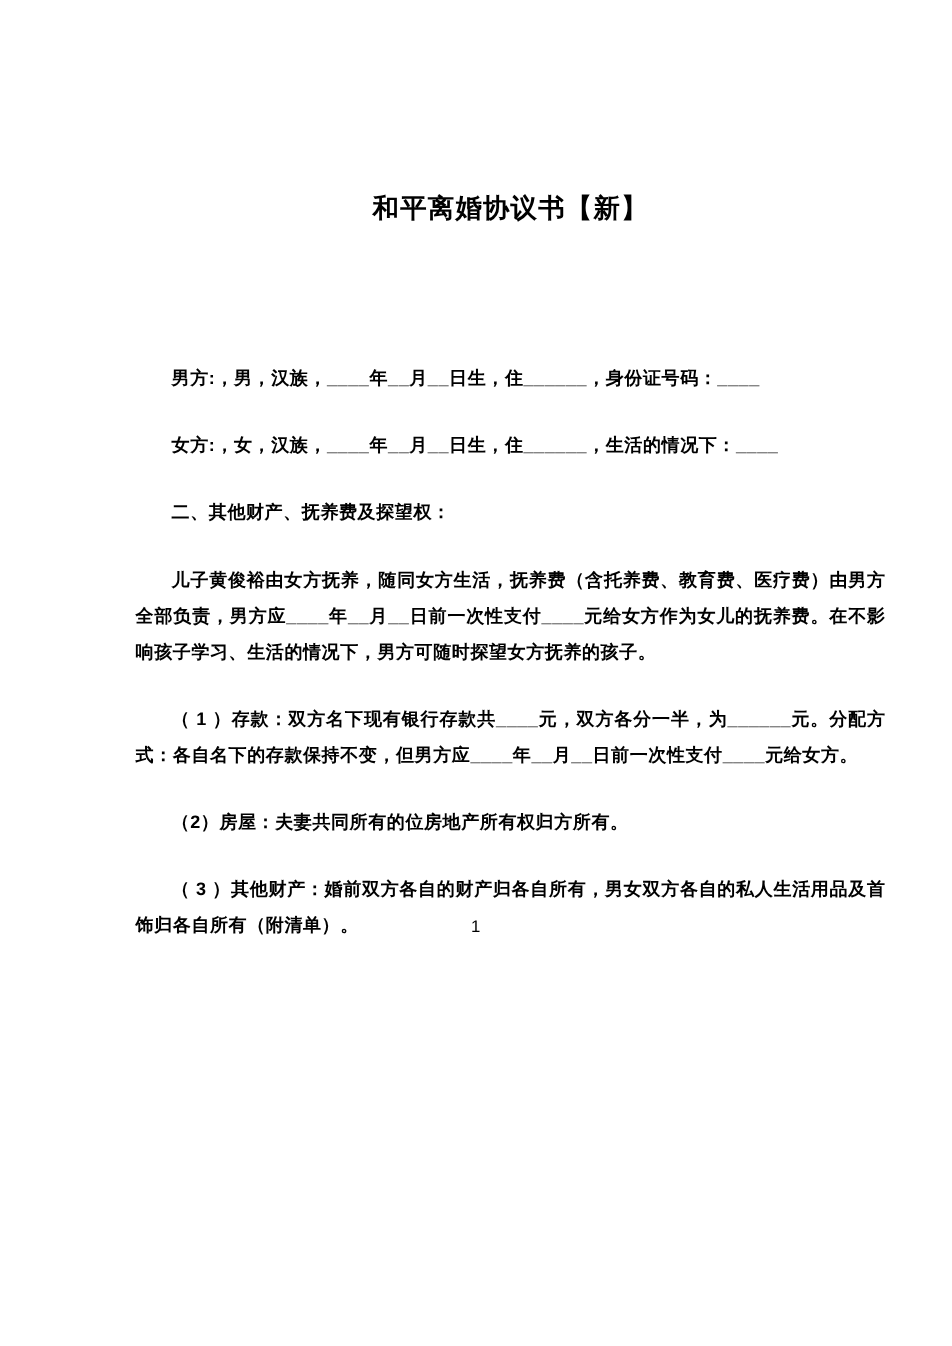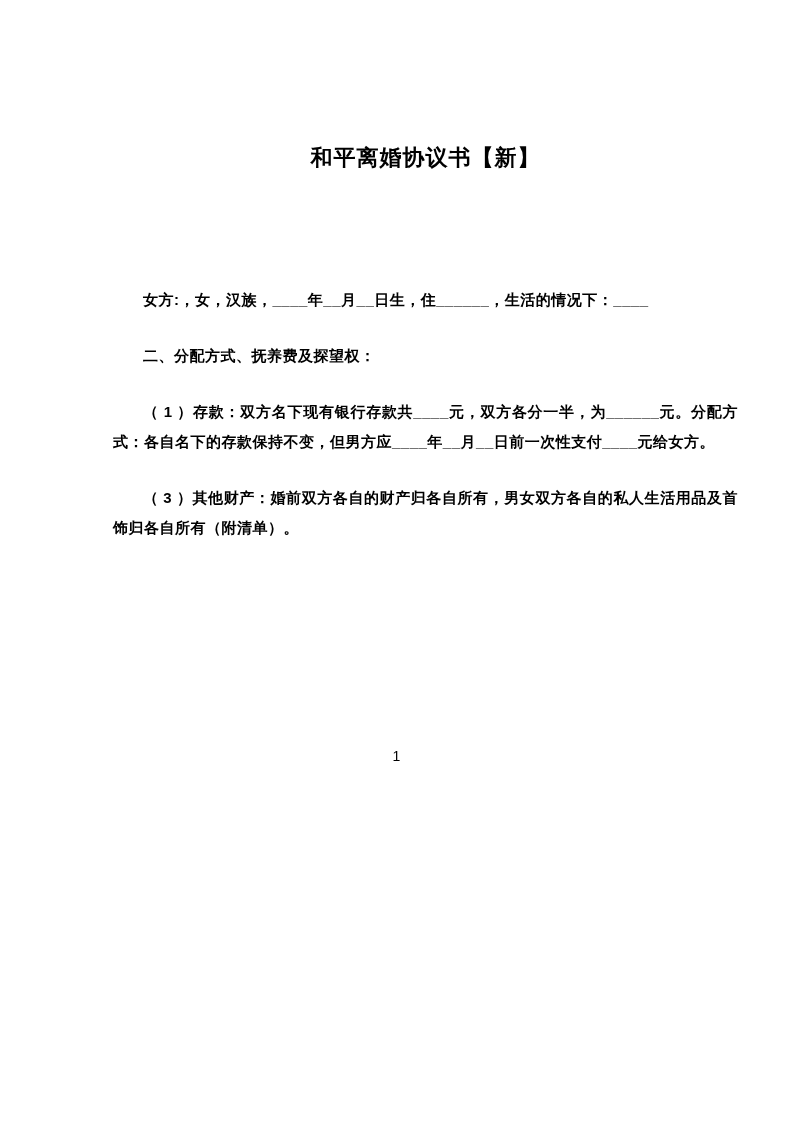--- a/index.html
+++ b/index.html
@@ -4,21 +4,21 @@
 <style>
   html, body {
     margin: 0;
     padding: 0;
     background: #ffffff;
   }
   .page {
     position: relative;
     width: 793px;
     height: 812px;
-    margin: 0 auto;
+    margin: 16px auto;
     background: #ffffff;
     box-sizing: border-box;
     padding: 143px 55px 0 113px;
     font-family: "Liberation Sans", sans-serif;
     color: #000000;
     overflow: hidden;
   }
   .doc-title {
     margin: 0 0 112px 0;
     text-align: center;
@@ -47,28 +47,31 @@
     font-weight: normal;
     color: #000000;
   }
 </style>
 </head>
 <body>
 
 <div class="page">
   <h1 class="doc-title">和平离婚协议书【新】</h1>
 
+  <p class="para">男方:，男，汉族，____年__月__日生，住______，身份证号码：____</p>
 
   <p class="para">女方:，女，汉族，____年__月__日生，住______，生活的情况下：____</p>
 
 
 
-  <p class="para">二、分配方式、抚养费及探望权：</p>
+  <p class="para">二、其他财产、抚养费及探望权：</p>
 
+  <p class="para">儿子黄俊裕由女方抚养，随同女方生活，抚养费（含托养费、教育费、医疗费）由男方全部负责，男方应____年__月__日前一次性支付____元给女方作为女儿的抚养费。在不影响孩子学习、生活的情况下，男方可随时探望女方抚养的孩子。</p>
 
 
   <p class="para">（ 1 ）存款：双方名下现有银行存款共____元，双方各分一半，为______元。分配方式：各自名下的存款保持不变，但男方应____年__月__日前一次性支付____元给女方。</p>
 
+  <p class="para">（2）房屋：夫妻共同所有的位房地产所有权归方所有。</p>
 
   <p class="para">（ 3 ）其他财产：婚前双方各自的财产归各自所有，男女双方各自的私人生活用品及首饰归各自所有（附清单）。</p>
 
   <div class="page-footer">1</div>
 </div>
 
 </body></html>

